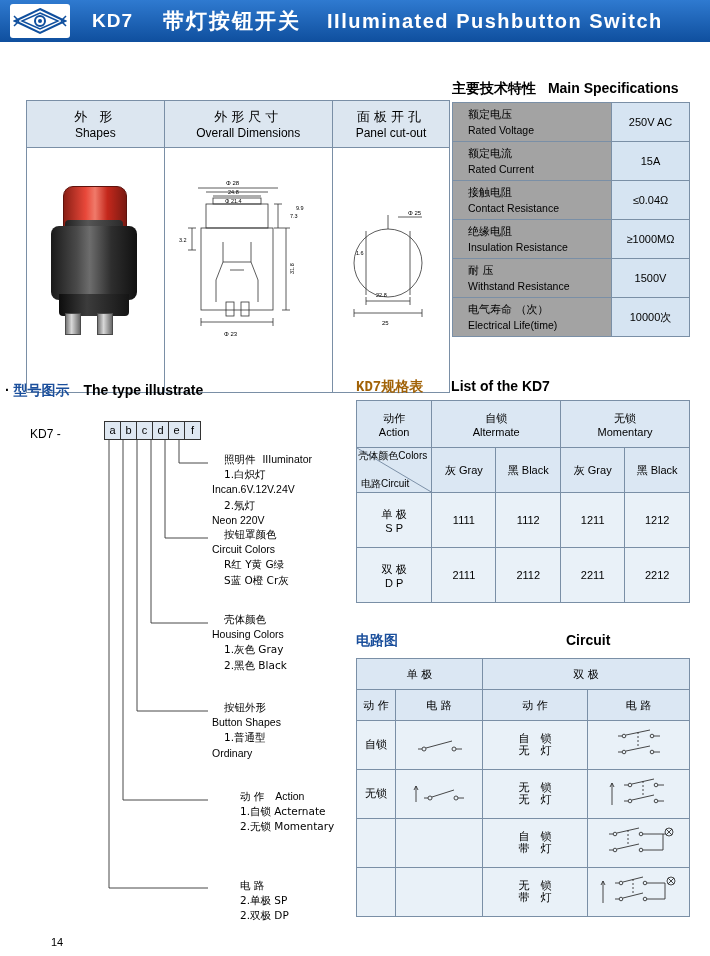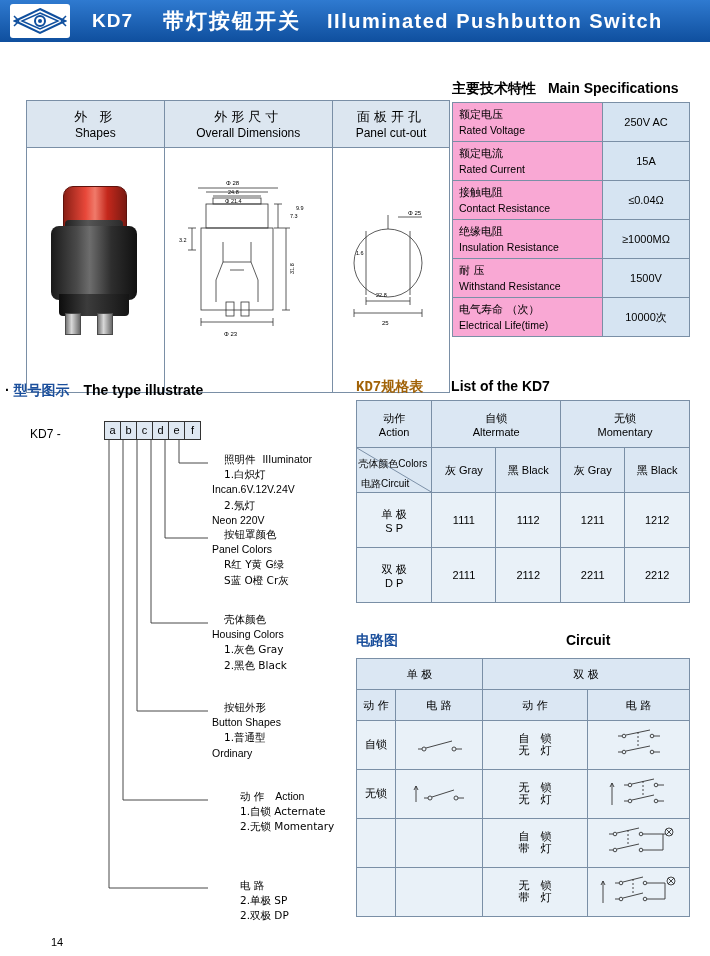--- a/index.html
+++ b/index.html
@@ -139,22 +139,22 @@
   .spec-table {
     position: absolute;
     left: 452px; top: 102px;
     width: 238px;
   }
   .spec-table td {
     height: 34px;
   }
   .spec-table td.lbl {
     text-align: left;
-    padding-left: 6px;
-    background: #f9a8d4;
+    padding-left: 15px;
+    background: #a3a3a3;
     width: 140px;
     line-height: 1.35;
   }
   .spec-table td.val {
     background: #d6e4f2;
     font-size: 11px;
   }
   .spec-table td.lbl .l1 { font-size: 11px; font-family:"DejaVu Sans", sans-serif; }
   .spec-table td.lbl .l2 { font-size: 10.5px; }
 
@@ -198,21 +198,21 @@
     background: #dbe7f3;
     position: relative;
     height: 44px;
     padding: 0;
   }
   .corner-inner { position: relative; width: 100%; height: 100%; }
   .corner-inner .diag {
     position: absolute; left: 0; top: 0; width: 100%; height: 100%;
   }
   .corner-inner .tr {
-    position: absolute; right: 4px; top: 10px; font-size: 10px; text-align: right; line-height: 1.2;
+    position: absolute; right: 4px; top: 2px; font-size: 10px; text-align: right; line-height: 1.2;
   }
   .corner-inner .bl {
     position: absolute; left: 4px; bottom: 2px; font-size: 10px; text-align: left; line-height: 1.2;
   }
   .cn2 { font-family:"DejaVu Sans", sans-serif; }
 
   
   .circ-title { position: absolute; left: 356px; top: 632px; font-size: 14px; font-weight: bold; }
   .circ-title .cnt { color:#1b4f9c; font-family:"DejaVu Sans", sans-serif;}
   .circ-title .ent { position: absolute; left: 210px; top: 0; font-weight: bold; color:#000; }
@@ -430,21 +430,21 @@
     <span class="cnt">照明件</span>
     <span style="margin-left:4px;">IIIuminator</span><br>
     <span class="cnt">1.白炽灯</span><br>
     <span>Incan.6V.12V.24V</span><br>
     <span class="cnt">2.氖灯</span><br>
     <span>Neon 220V</span>
   </div>
 
   <div class="ldesc" style="left:192px; top:112px;">
     <span class="cnt">按钮罩颜色</span><br>
-    <span>Panel  Colors</span><br>
+    <span>Circuit  Colors</span><br>
     <span class="cnt">R红  Y黄  G绿</span><br>
     <span class="cnt">S蓝  O橙  Cr灰</span>
   </div>
 
   <div class="ldesc" style="left:192px; top:197px;">
     <span class="cnt">壳体颜色</span><br>
     <span>Housing  Colors</span><br>
     <span class="cnt">1.灰色      Gray</span><br>
     <span class="cnt">2.黑色      Black</span>
   </div>

